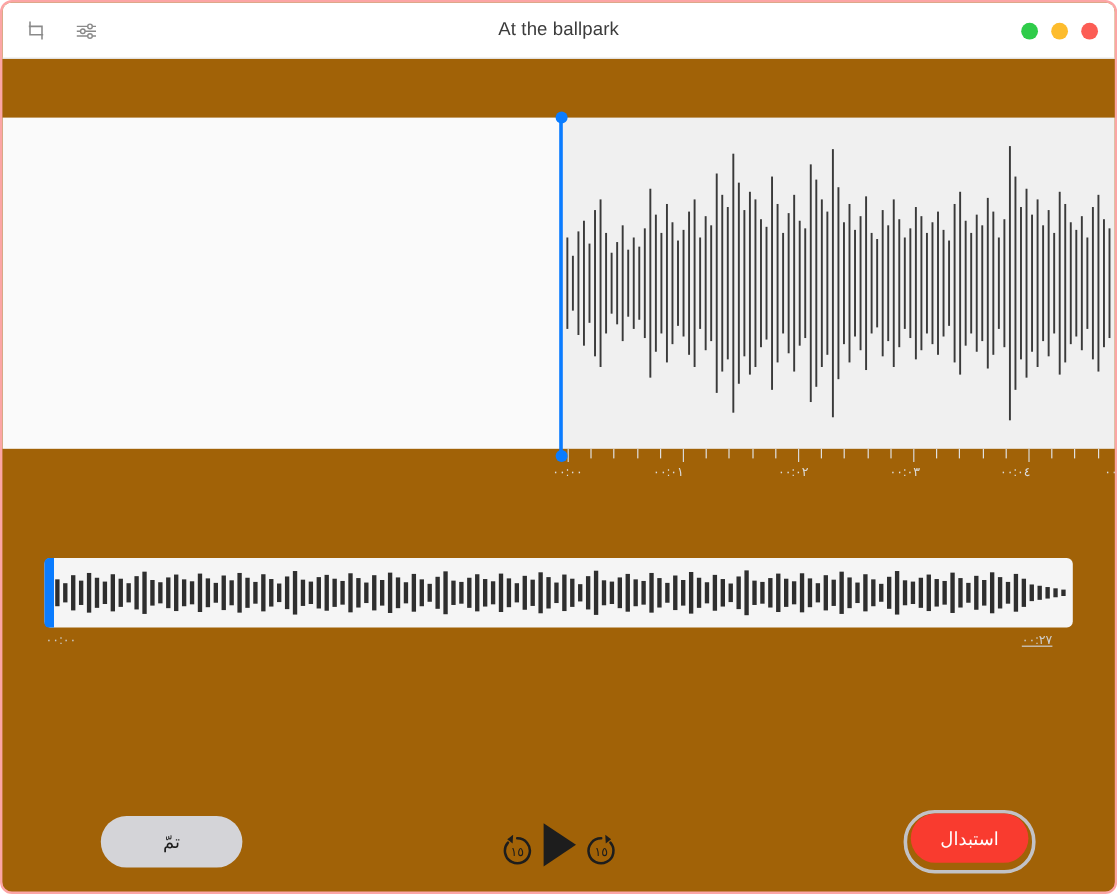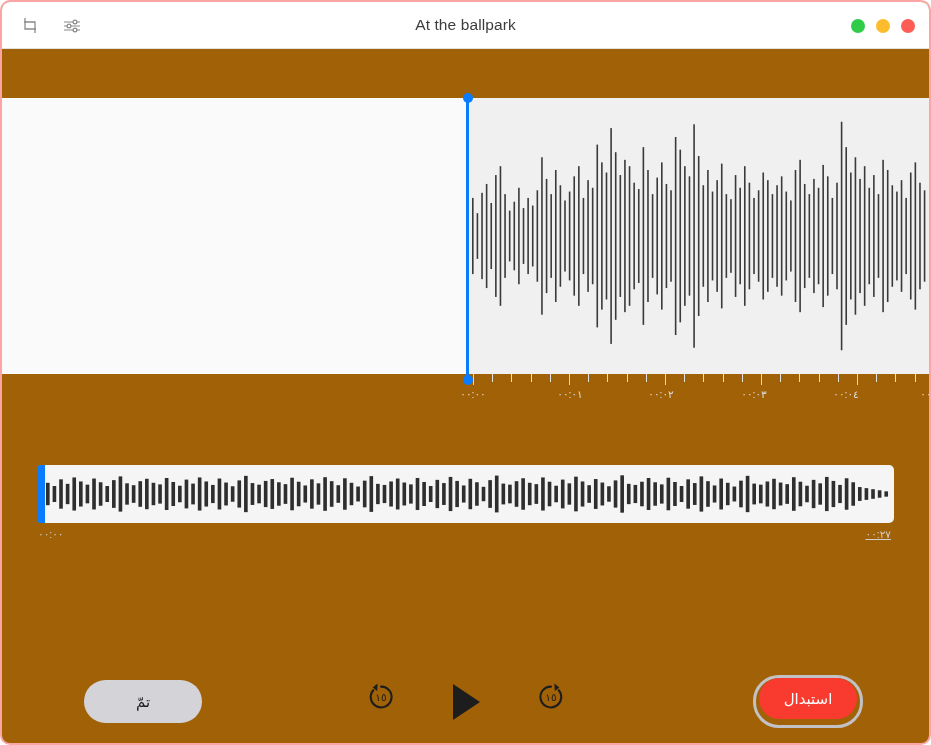--- a/index.html
+++ b/index.html
@@ -190,21 +190,21 @@
 
   .ov-label {
     position: absolute;
     top: 526px;
     font-size: 10.5px;
     color: #cfcfcf;
     direction: ltr;
     unicode-bidi: isolate;
   }
   .ov-label.start { left: 36px; }
-  .ov-label.end { right: 38px; text-decoration: underline; }
+  .ov-label.end { right: 52px; text-decoration: underline; }
 
   
   .big-time {
     position: absolute;
     left: 0; right: 0;
     top: 570px;
     text-align: center;
     font-size: 26px;
     color: #1d1d1d;
     letter-spacing: 0.5px;
@@ -228,23 +228,22 @@
     cursor: pointer;
     direction: rtl;
   }
 
   .transport {
     position: absolute;
     left: 0; right: 0;
     top: 678px;
     height: 46px;
     display: flex;
-    align-items: flex-start;
+    align-items: flex-end;
     justify-content: center;
-    gap: 50px;
     pointer-events: none;
   }
   .transport > * { pointer-events: auto; }
 
   .skip-btn, .play-btn {
     background: none;
     border: none;
     padding: 0;
     cursor: pointer;
     display: flex;
@@ -447,21 +446,21 @@
         <div class="tick minor" style="left:797.4px"></div>
         <div class="tick minor" style="left:816.6px"></div>
         <div class="tick minor" style="left:835.8px"></div>
         <div class="tick major" style="left:855.0px"></div>
         <div class="tick minor" style="left:874.2px"></div>
         <div class="tick minor" style="left:893.4px"></div>
         <div class="tick minor" style="left:912.6px"></div>
       </div>
 
     <div class="ruler-label" style="left:471px">٠٠:٠٠</div>
-    <div class="ruler-label" style="left:568px">٠٠:٠١</div>
+    <div class="ruler-label" style="left:555px">٠٠:٠١</div>
     <div class="ruler-label" style="left:659px">٠٠:٠٢</div>
     <div class="ruler-label" style="left:752px">٠٠:٠٣</div>
     <div class="ruler-label" style="left:844px">٠٠:٠٤</div>
     <div class="ruler-label" style="left:931px">٠٠:٠٥</div>
   </div>
 
   <div class="overview-wrap">
     <div class="overview-bg">
       <svg class="overview-canvas" id="overview-canvas" viewBox="0 0 857 58" preserveAspectRatio="none">
           <rect x="9.00" y="17.79" width="3.63" height="22.41" fill="#2e2e2e"></rect>

